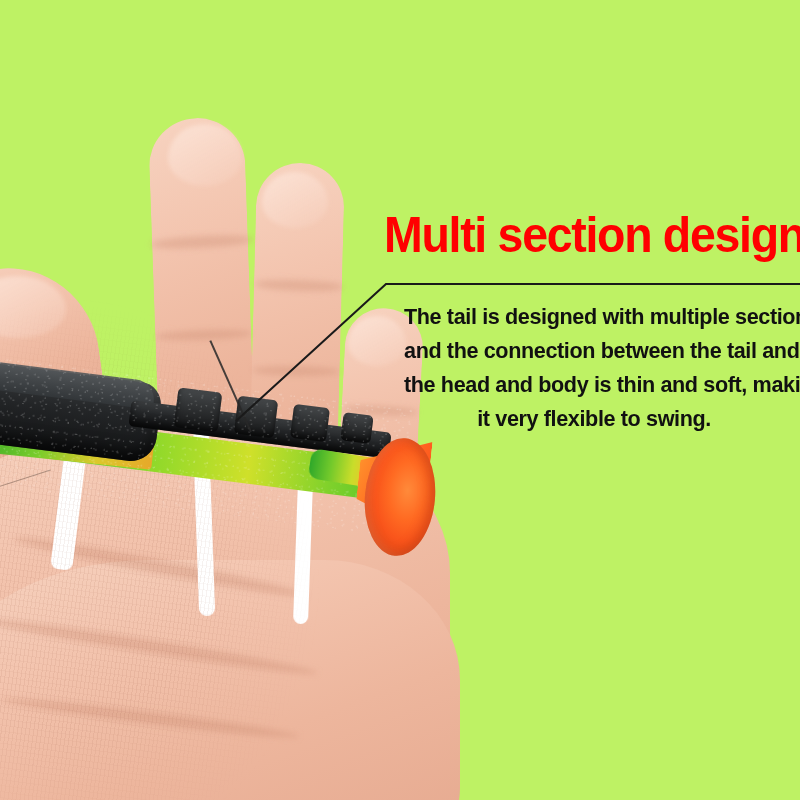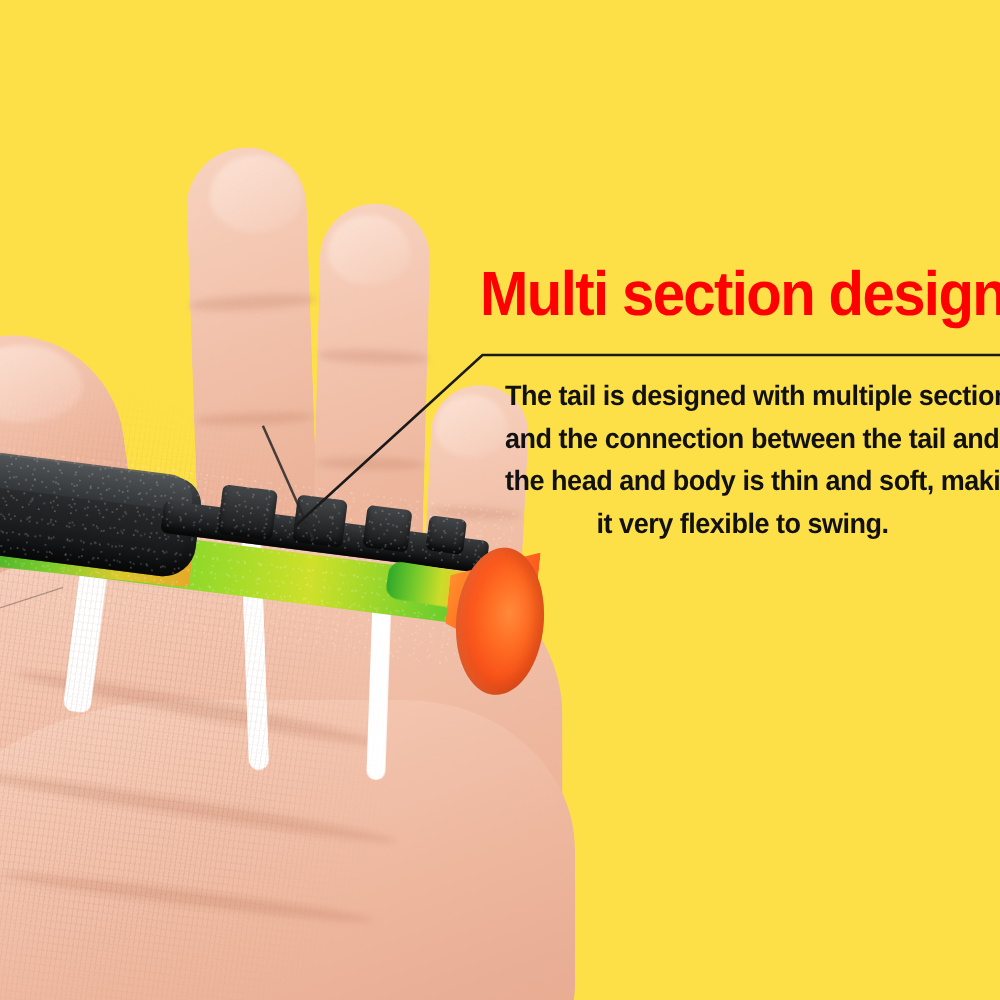--- a/index.html
+++ b/index.html
@@ -1,18 +1,18 @@
 <!DOCTYPE html>
 <html><head>
 <meta charset="utf-8">
 <style>
   html,body{margin:0;padding:0;background:#fff;}
   body{width:800px;height:800px;overflow:hidden;
        font-family:"Liberation Sans","DejaVu Sans",sans-serif;}
-  #stage{position:relative;width:800px;height:800px;background:#fde047;overflow:hidden;}
+  #stage{position:relative;width:800px;height:800px;background:#bef264;overflow:hidden;}
 
   
   #photo{position:absolute;inset:0;}
 
   .hand-base{
     position:absolute;
     background:
       radial-gradient(ellipse 300px 220px at 120px 700px, rgba(233,168,142,.55), rgba(233,168,142,0) 70%),
       radial-gradient(ellipse 260px 200px at 330px 640px, rgba(240,186,162,.45), rgba(240,186,162,0) 72%),
       linear-gradient(160deg,#f7d3c0 0%,#f3c4ae 30%,#edb69d 60%,#e5a88e 100%);

